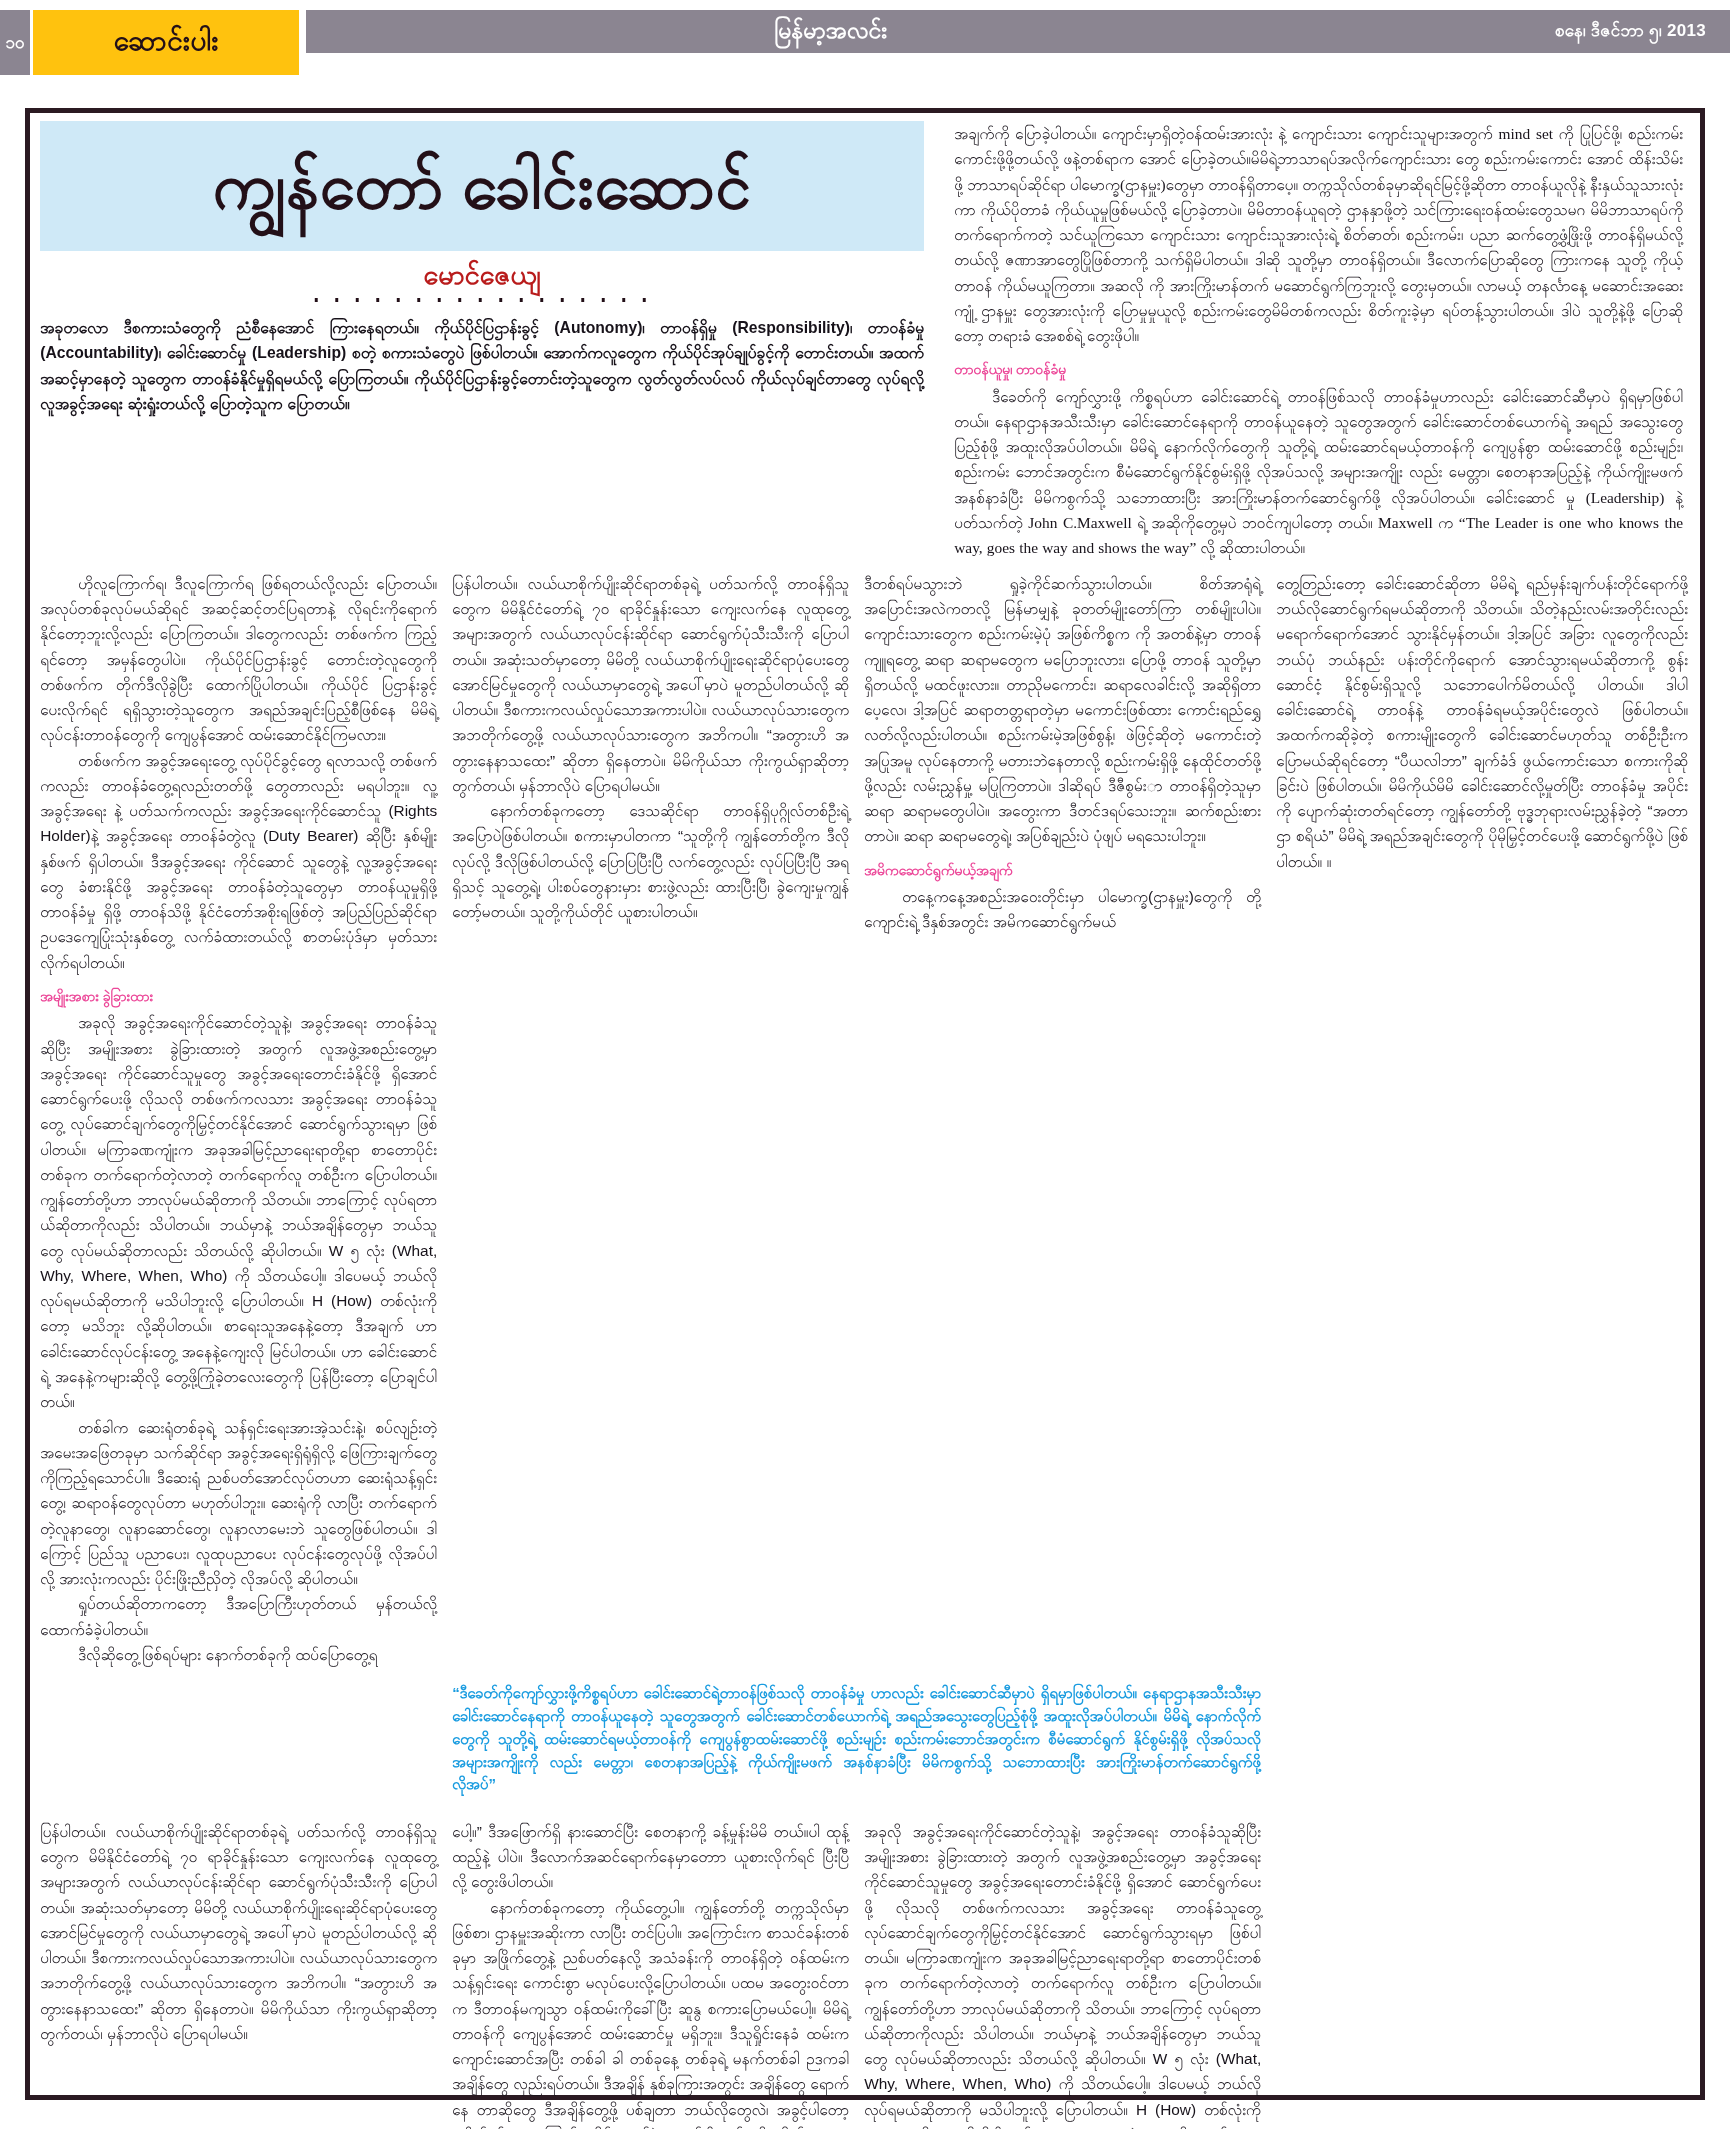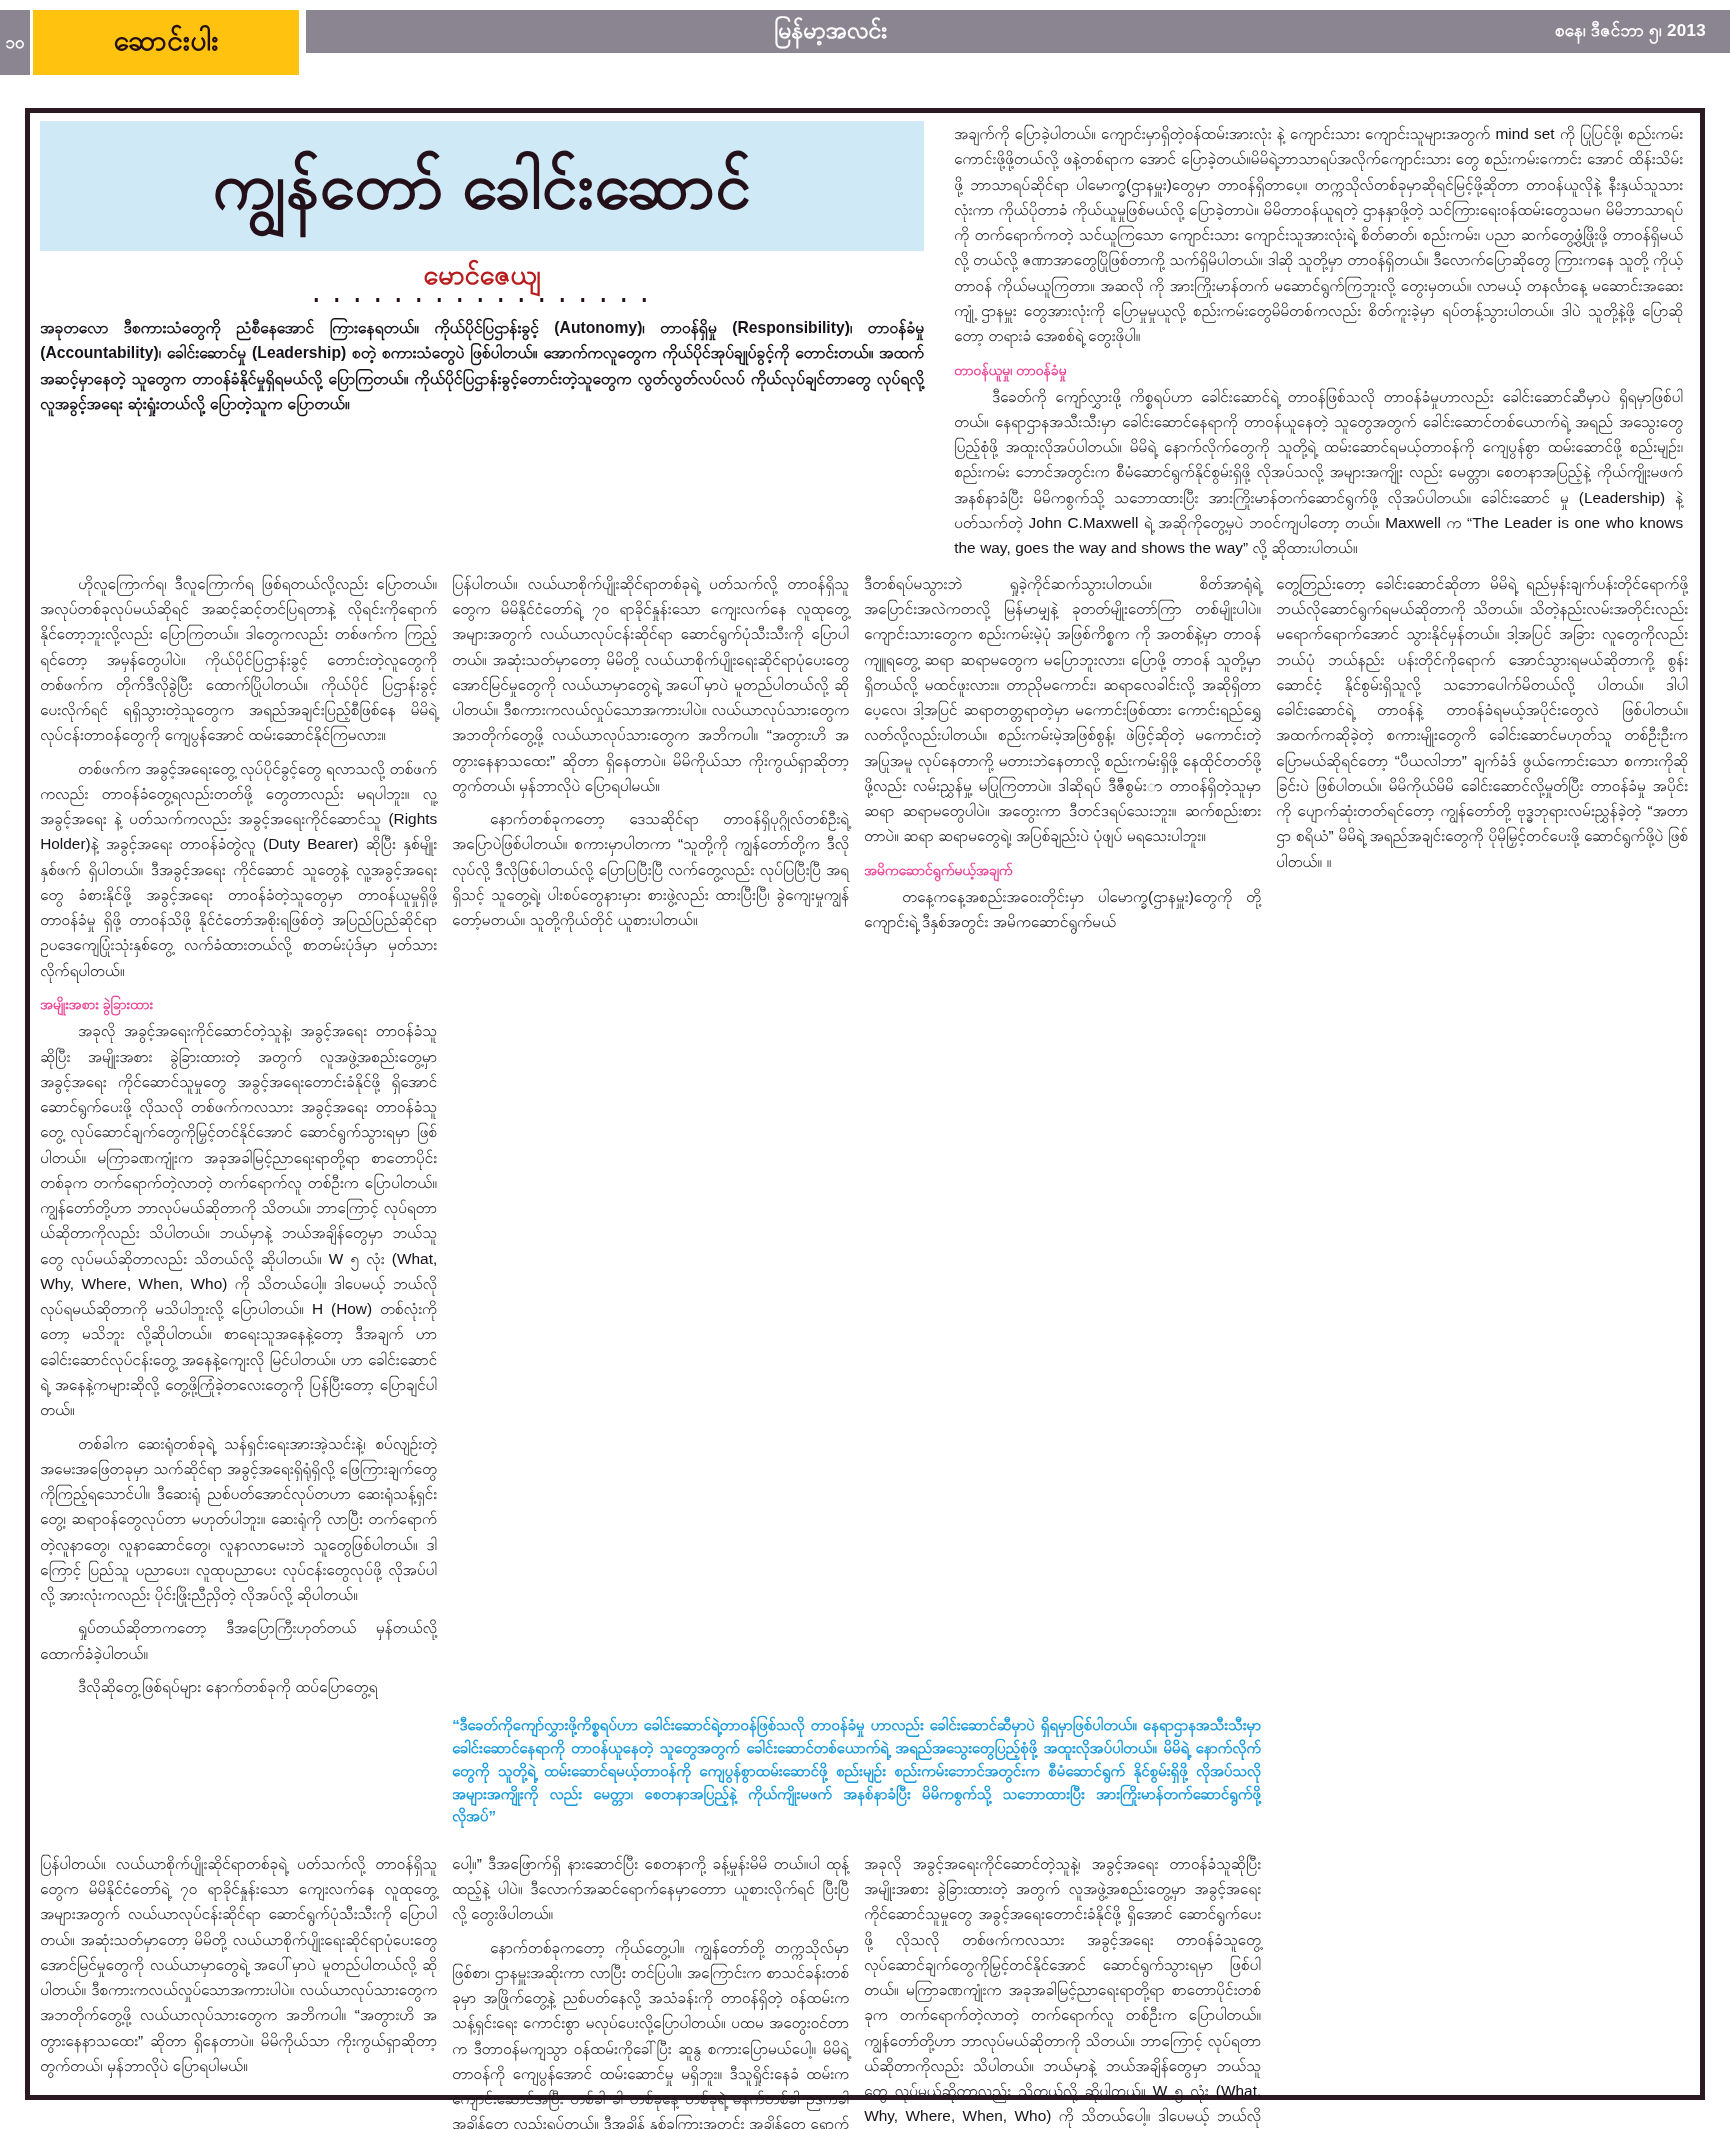--- a/index.html
+++ b/index.html
@@ -91,20 +91,21 @@
     display: flex;
     gap: 0px;
   }
   .top-left {
     width: 899px;
     padding-right: 15px;
   }
   .top-right {
     width: 744px;
     padding-left: 15px;
+    font-family: Liberation Serif, serif;
   }
 
   .headline-banner {
     background: #cfe9f7;
     height: 130px;
     display: flex;
     align-items: center;
     justify-content: center;
     margin-bottom: 2.3px;
   }
@@ -167,21 +168,21 @@
   p.body {
     font-size: 15.4px;
     line-height: 1.64;
     text-align: justify;
     margin: 0 0 0 0;
     text-indent: 38px;
     word-spacing: 0.3px;
     color: #17121a;
   }
   p.body.noindent { text-indent: 0; }
-  p.body + p.body { margin-top: 8px; }
+  p.body + p.body { margin-top: 0; }
 
   h3.subhead {
     font-size: 14px;
     font-weight: bold;
     margin: 12.5px 0 4.6px 0;
     color: #ec4899;
     text-align: left;
     line-height: 1.3;
   }
 

